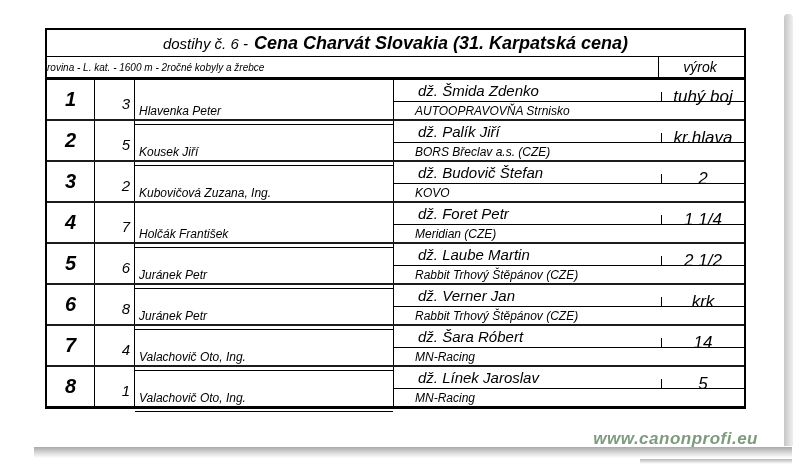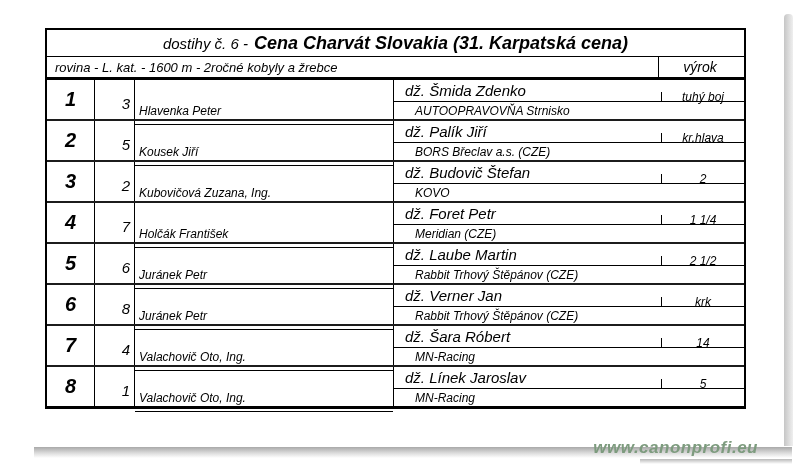--- a/index.html
+++ b/index.html
@@ -17,21 +17,21 @@
   .shadow-bottom {
     position: absolute; left: 34px; top: 447px; width: 758px; height: 11px;
     background: linear-gradient(to bottom, #a9a9a9, #dcdcdc 55%, #ffffff);
   }
   .shadow-bottom-right {
     position: absolute; left: 640px; top: 459px; width: 152px; height: 5px;
     background: linear-gradient(to bottom, #b9b9b9, #ffffff);
   }
 
   .watermark {
-    position: absolute; right: 42px; top: 438px; height: 22px;
+    position: absolute; right: 42px; top: 429px; height: 22px;
     font-style: italic; font-weight: bold; font-size: 17px; letter-spacing: 0.5px;
   }
 
   
   .race-table {
     position: absolute; left: 45px; top: 28px; width: 701px;
     border: 2px solid #000; border-bottom-width: 3px;
     background: #fff; font-style: italic;
   }
 
@@ -40,21 +40,21 @@
     display: flex; align-items: center; justify-content: center; gap: 6px;
     white-space: nowrap;
   }
   .title-label { font-size: 15px; }
   .title-main  { font-size: 18px; font-weight: bold; }
 
   .subheader-row {
     height: 23px; border-bottom: 3px solid #000;
     display: grid; grid-template-columns: 611px 83px;
   }
-  .conditions { display: flex; align-items: center; padding-left: 8px; font-size: 13px; }
+  .conditions { display: flex; align-items: center; padding-left: 0; font-size: 10px; }
   .verdict-header {
     border-left: 1px solid #000;
     display: flex; align-items: center; justify-content: center; font-size: 14px;
   }
 
   .result-row {
     display: grid;
     grid-template-columns: 48px 40px 258px 268px 83px;
     grid-template-rows: 22px 17px;
     border-bottom: 2px solid #1c1c1c;
@@ -71,26 +71,26 @@
     display: flex; align-items: center; justify-content: flex-end;
     padding-right: 4px; padding-top: 7px; font-size: 15px;
   }
   .c-horse {
     grid-column: 3; grid-row: 1; border-bottom: 1px solid #000;
     display: flex; align-items: center; padding-left: 4px;
     font-size: 15px; font-weight: bold; white-space: nowrap; overflow: hidden; margin-top: 44px;
   }
   .c-jockey {
     grid-column: 4; grid-row: 1; border-left: 1px solid #000; border-bottom: 1px solid #000;
-    display: flex; align-items: center; padding-left: 11px;
+    display: flex; align-items: center; padding-left: 24px;
     font-size: 15px; white-space: nowrap; overflow: hidden;
   }
   .c-verdict {
     grid-column: 5; grid-row: 1; border-left: 1px solid #000; border-bottom: 1px solid #000;
-    display: flex; align-items: center; justify-content: center; font-size: 12px; margin-top: 12px;
+    display: flex; align-items: center; justify-content: center; font-size: 17px; margin-top: 12px;
   }
   .c-trainer {
     grid-column: 3; grid-row: 2;
     display: flex; align-items: center; padding-left: 4px; font-size: 12px; white-space: nowrap;
   }
   .c-owner {
     grid-column: 4 / 6; grid-row: 2; border-left: 1px solid #000;
     display: flex; align-items: center; padding-left: 21px; font-size: 12px; white-space: nowrap;
   }
 </style>

